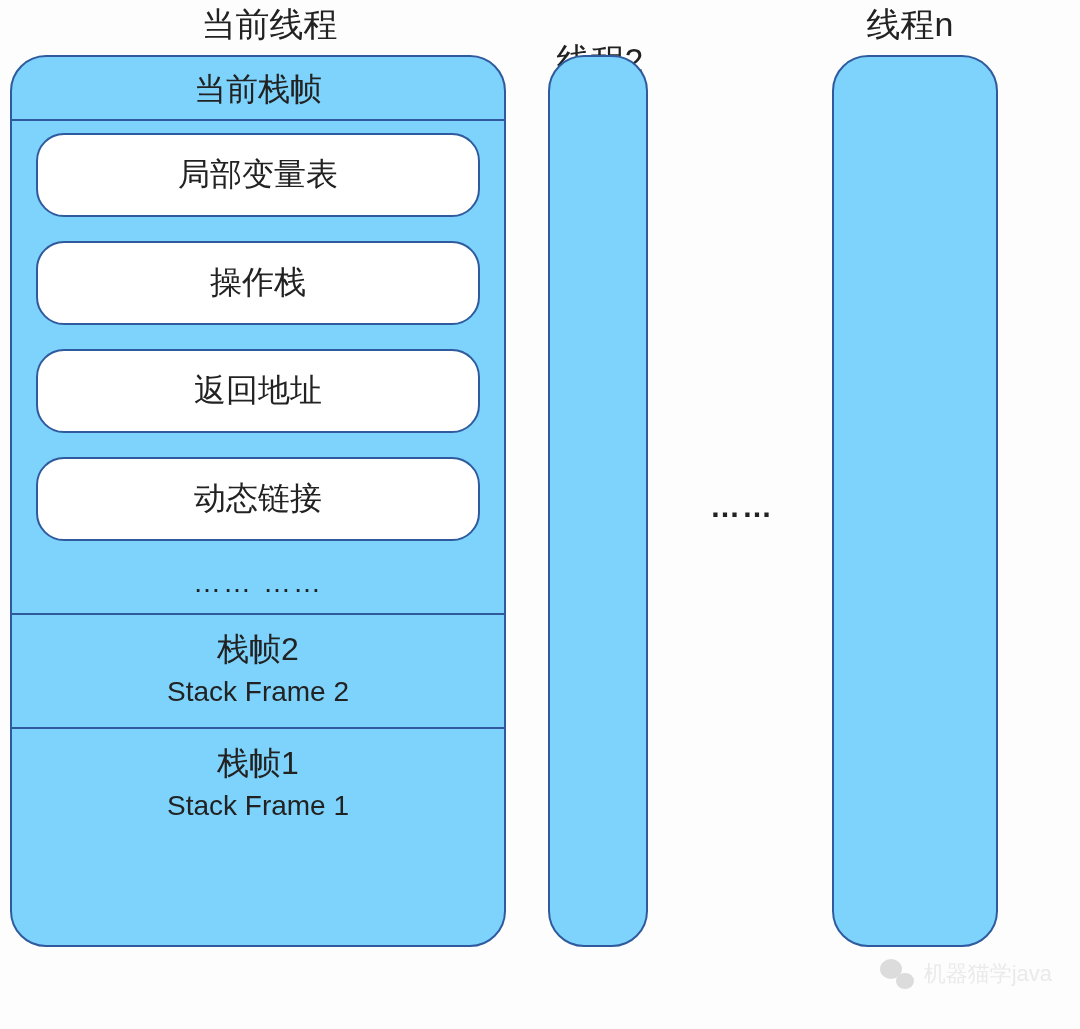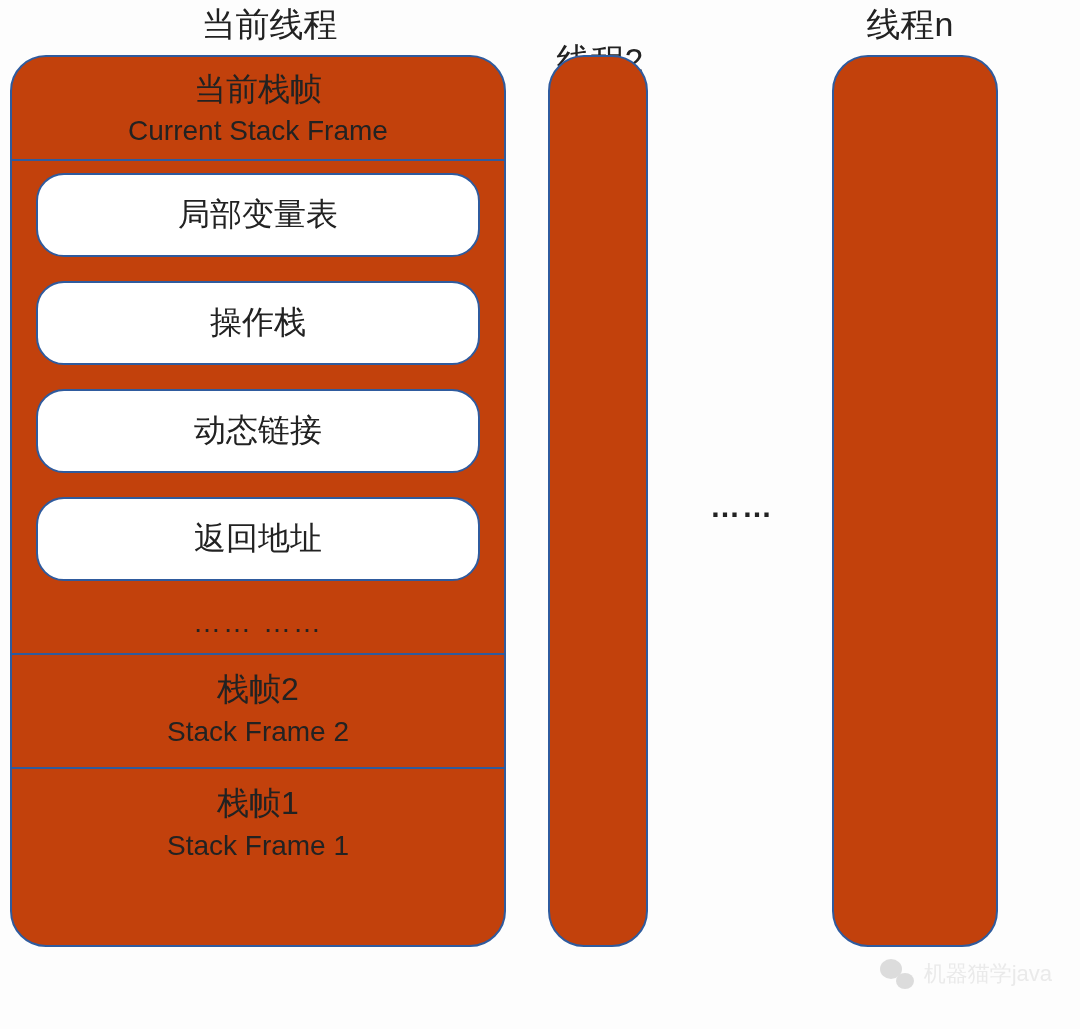--- a/index.html
+++ b/index.html
@@ -25,21 +25,21 @@
   }
   .header.th1 { left: 0; width: 500px; padding-left: 39px; }
   .header.th2 { left: 530px; width: 140px; margin-top: 36px; }
   .header.thn { left: 840px; width: 140px; }
 
   .stack-col {
     position: absolute;
     top: 55px;
     border: 2px solid #2f5b9e;
     border-radius: 36px;
-    background: #c2410c;
+    background: #7dd3fc;
   }
   .col1 { left: 10px; width: 496px; height: 892px; }
   .col2 { left: 548px; width: 100px; height: 892px; }
   .coln { left: 832px; width: 166px; height: 892px; }
 
   .frame-header {
     text-align: center;
     color: #222;
     padding: 10px 4px 8px 4px;
   }
@@ -133,29 +133,28 @@
 
 <div class="canvas">
 
   <div class="header th1">当前线程</div>
   <div class="header th2">线程2</div>
   <div class="header thn">线程n</div>
 
   <div class="stack-col col1">
     <div class="frame-header">
       <div class="line1">当前栈帧</div>
-      <div class="line2">Current Stack Frame</div>
     </div>
     <div class="hr"></div>
 
     <div class="items-zone">
       <div class="item-box">局部变量表</div>
       <div class="item-box">操作栈</div>
+      <div class="item-box">返回地址</div>
       <div class="item-box">动态链接</div>
-      <div class="item-box">返回地址</div>
       <div class="ellipsis-inner">…… ……</div>
     </div>
 
     <div class="hr"></div>
     <div class="frame-sub">
       <div class="line1">栈帧2</div>
       <div class="line2">Stack Frame 2</div>
     </div>
 
     <div class="hr"></div>

